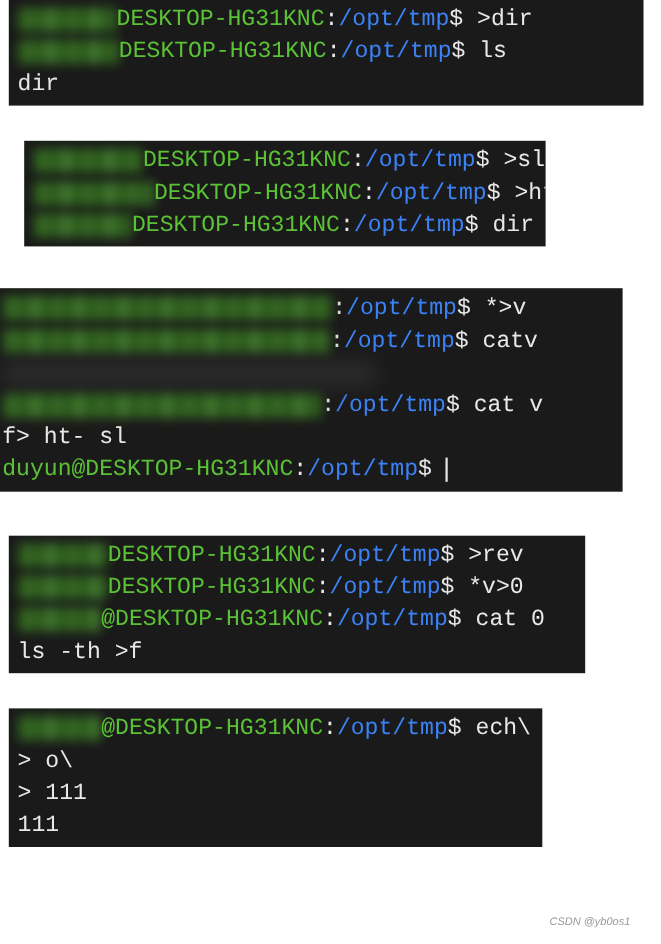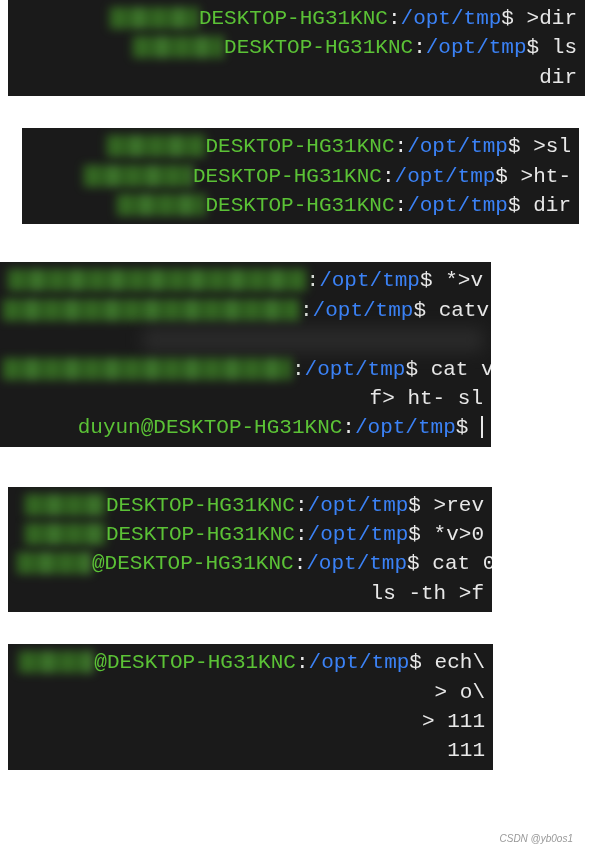--- a/index.html
+++ b/index.html
@@ -12,26 +12,25 @@
     font-weight: 500;
     line-height: 1.4;
   }
   .block {
     background: #1a1a1a;
     color: #e8e8e8;
     margin-bottom: 32px;
     padding: 4px 0;
     overflow: hidden;
     white-space: nowrap;
-    text-align: right;
   }
   .b1 { margin-left: 8px; width: 577px; }
-  .b2 { margin-left: 22px; width: 557px; margin-bottom: 38px; }
-  .b3 { margin-left: 0; width: 491px; margin-bottom: 40px; }
-  .b4 { margin-left: 8px; width: 484px; }
+  .b2 { margin-left: 22px; width: 474px; margin-bottom: 38px; }
+  .b3 { margin-left: 0; width: 566px; margin-bottom: 40px; }
+  .b4 { margin-left: 8px; width: 524px; }
   .b5 { margin-left: 8px; width: 485px; margin-bottom: 0; }
   .line { padding: 0 8px; }
   .user-host { color: #5bc236; position: relative; }
   .path { color: #3b82f6; }
   .cmd { color: #e8e8e8; }
   .out { color: #e8e8e8; }
   .prompt { color: #e8e8e8; }
   .contin { color: #e8e8e8; }
   .censored {
     display: inline-block;

